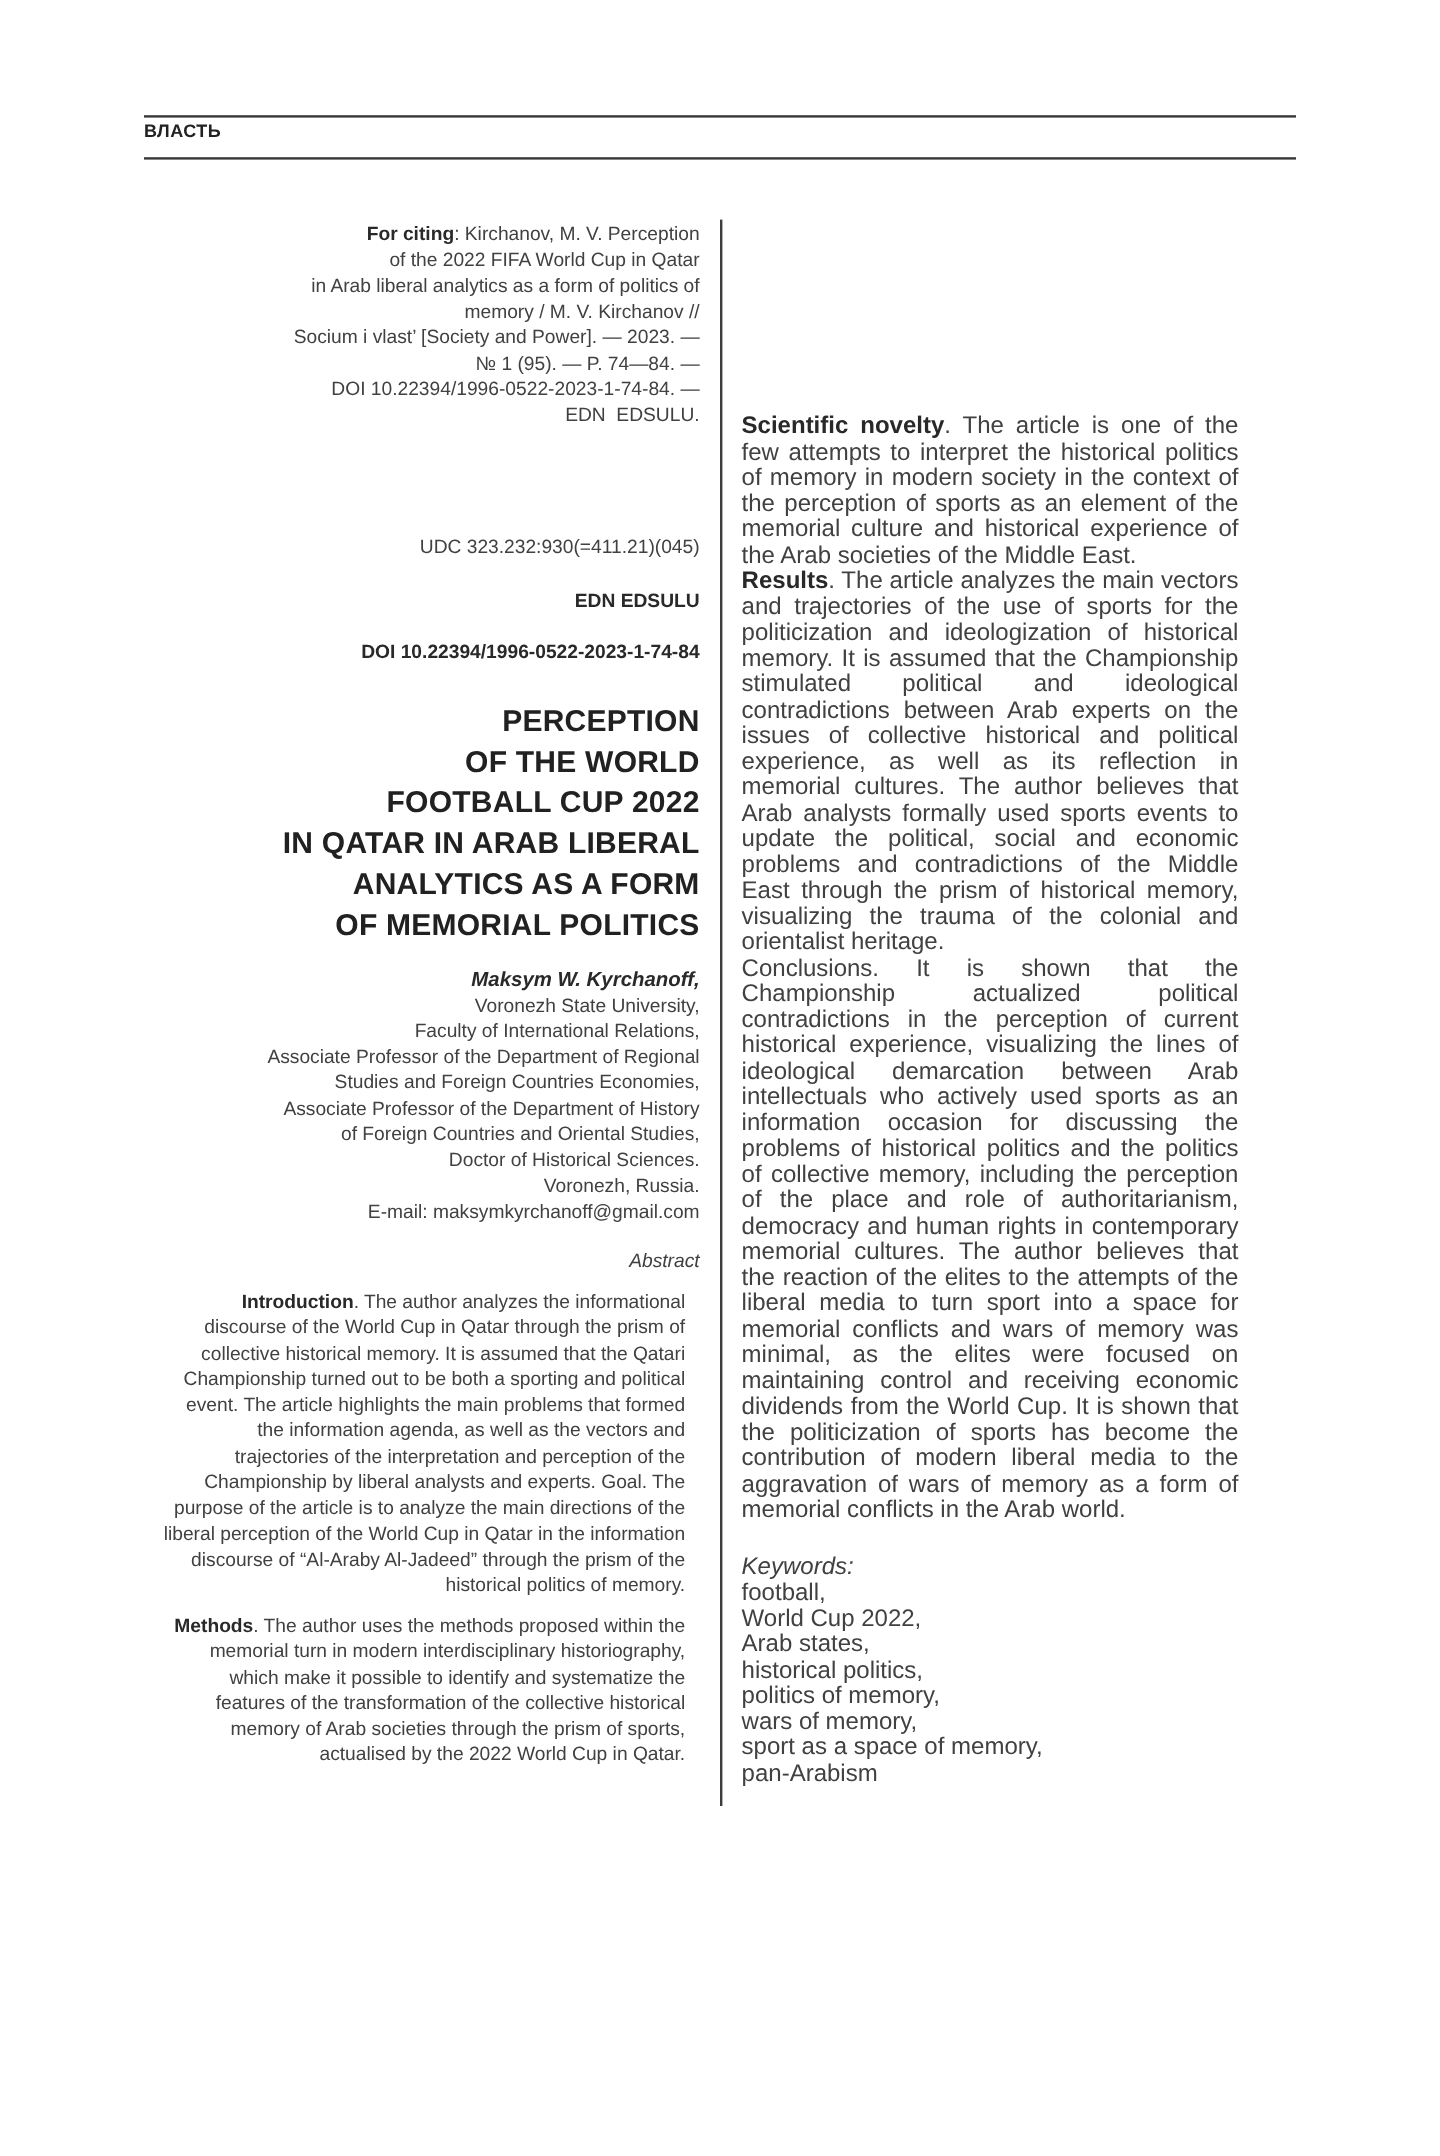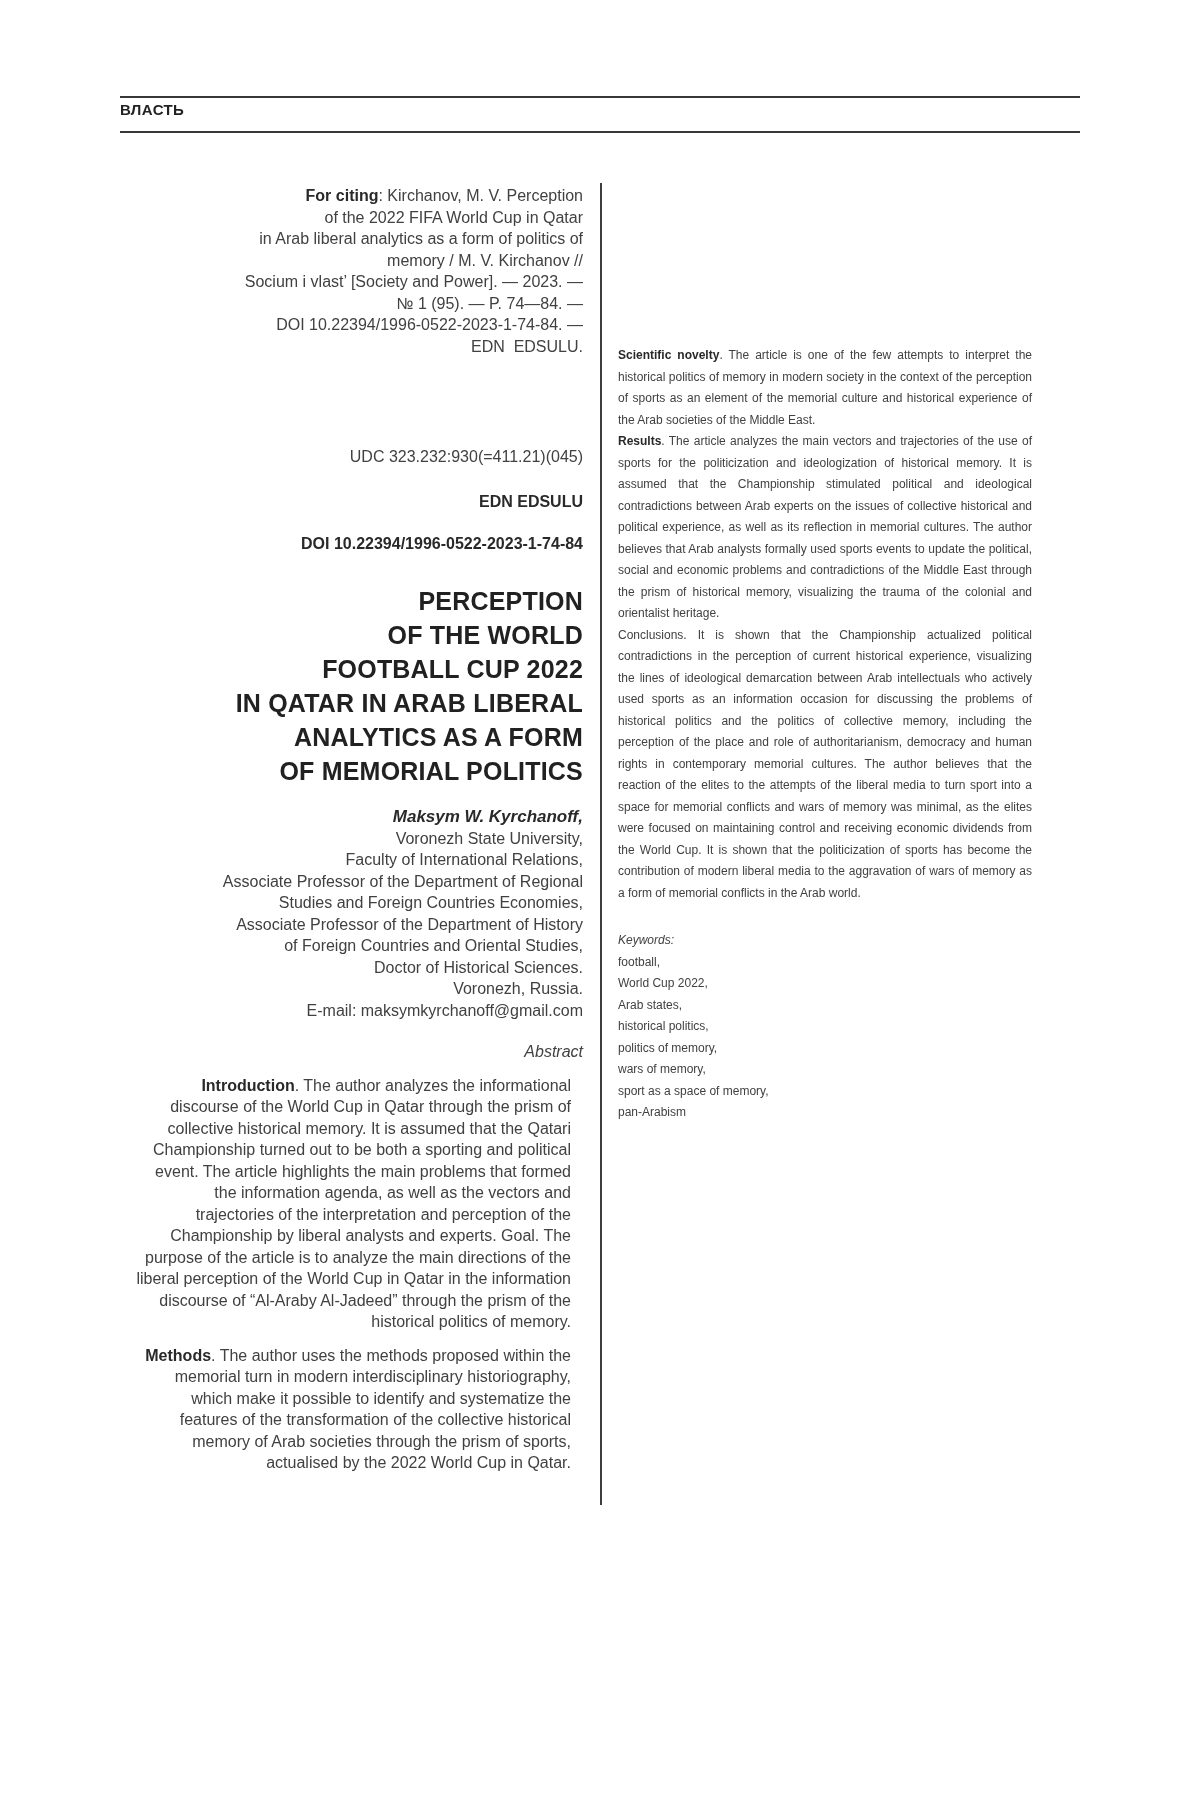--- a/index.html
+++ b/index.html
@@ -35,21 +35,21 @@
   .author{
     margin-top:18px;font-size:17px;line-height:22px;
     font-weight:bold;font-style:italic;color:#292929;
   }
   .affiliation{margin-top:0;}
   .abstract-label{margin-top:20px;font-style:italic;}
   .abs-p{margin:12px;}
   
   .right-col{
     position:absolute;left:618px;top:345px;width:414px;
-    text-align:justify;font-size:12px;line-height:21.5px;
+    text-align:justify;font-size:20px;line-height:21.5px;
   }
   .right-col p{margin:0;}
   .right-col b{color:#292929;}
   .keywords{margin-top:26px;text-align:left;}
   .kw-label{font-style:italic;}
   
   .rule-foot{top:1648px;}
   .page-num{
     position:absolute;left:120px;top:1662px;
     font-size:15px;font-weight:bold;color:#7f1d1d;

